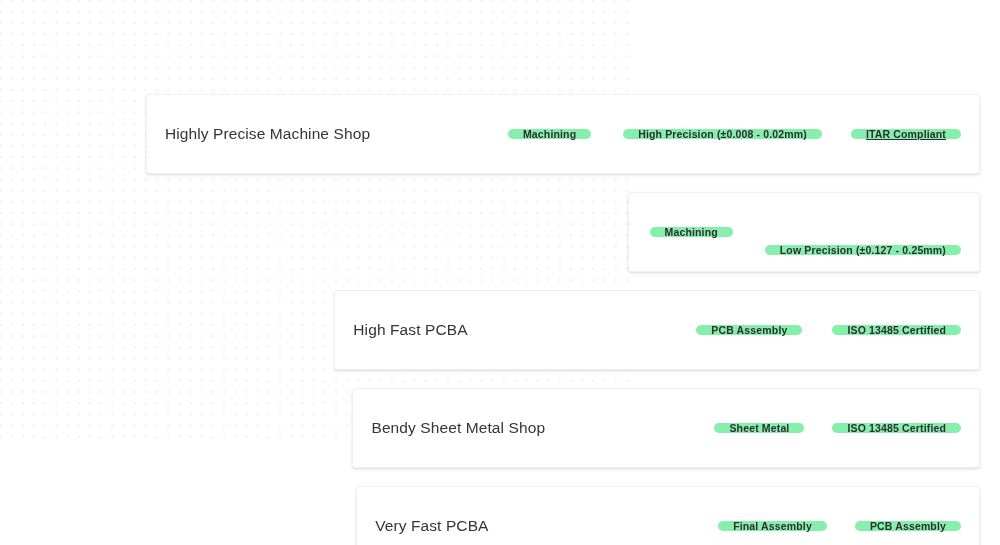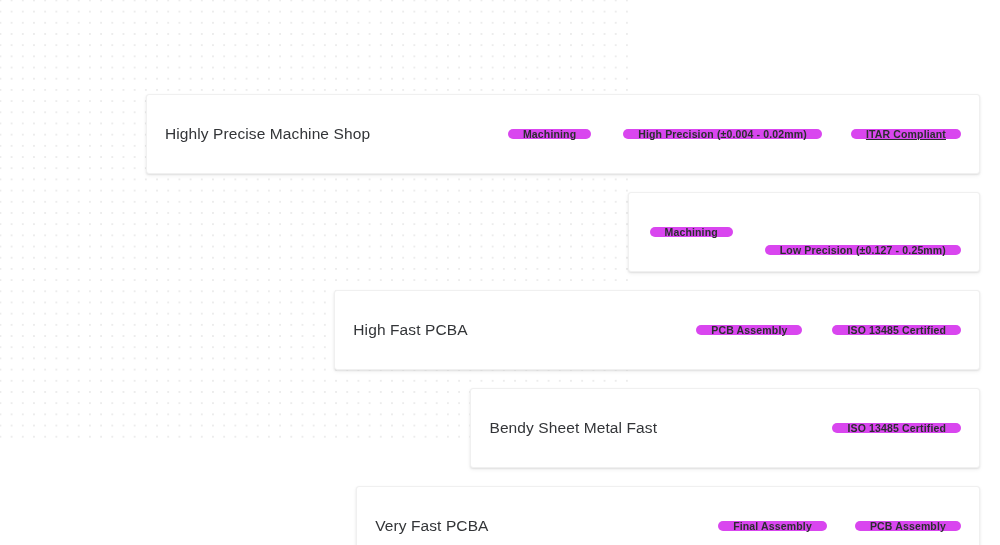--- a/index.html
+++ b/index.html
@@ -62,21 +62,21 @@
     width: 340px;
   }
 
   .tag-group {
     display: flex;
     align-items: center;
     flex: 1 1 auto;
   }
 
   .tag-pill {
-    background: #d946ef;
+    background: #86efac;
     color: #2c2e30;
     font-size: 10.5px;
     font-weight: bold;
     letter-spacing: 0.15px;
     border-radius: 999px;
     padding: 0 15px;
     white-space: nowrap;
     line-height: 1;
     display: inline-block;
   }
@@ -102,43 +102,44 @@
 <body>
 
 <div id="dot-backdrop"></div>
 
 <div id="supplier-list">
 
   <div class="supplier-card row-0">
     <div class="supplier-name">Highly Precise Machine Shop</div>
     <div class="tag-group">
       <span class="tag-pill">Machining</span>
-      <span class="tag-pill">High Precision (±0.004 - 0.02mm)</span>
+      <span class="tag-pill">High Precision (±0.008 - 0.02mm)</span>
       <span class="tag-pill">ITAR Compliant</span>
     </div>
   </div>
 
   <div class="supplier-card row-1">
     <div class="tag-group">
       <span class="tag-pill">Machining</span>
       <span class="tag-pill">Low Precision (±0.127 - 0.25mm)</span>
     </div>
   </div>
 
   <div class="supplier-card row-2">
     <div class="supplier-name">High Fast PCBA</div>
     <div class="tag-group">
       <span class="tag-pill">PCB Assembly</span>
       <span class="tag-pill">ISO 13485 Certified</span>
     </div>
   </div>
 
   <div class="supplier-card row-3">
-    <div class="supplier-name">Bendy Sheet Metal Fast</div>
+    <div class="supplier-name">Bendy Sheet Metal Shop</div>
     <div class="tag-group">
+      <span class="tag-pill">Sheet Metal</span>
       <span class="tag-pill">ISO 13485 Certified</span>
     </div>
   </div>
 
   <div class="supplier-card row-4">
     <div class="supplier-name">Very Fast PCBA</div>
     <div class="tag-group">
       <span class="tag-pill">Final Assembly</span>
       <span class="tag-pill">PCB Assembly</span>
     </div>

